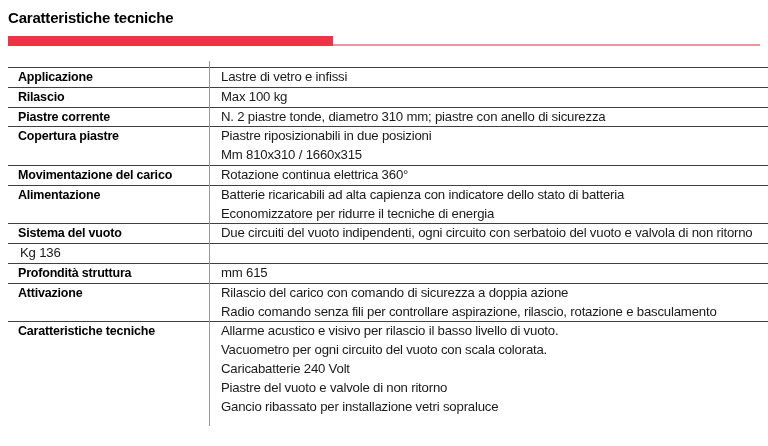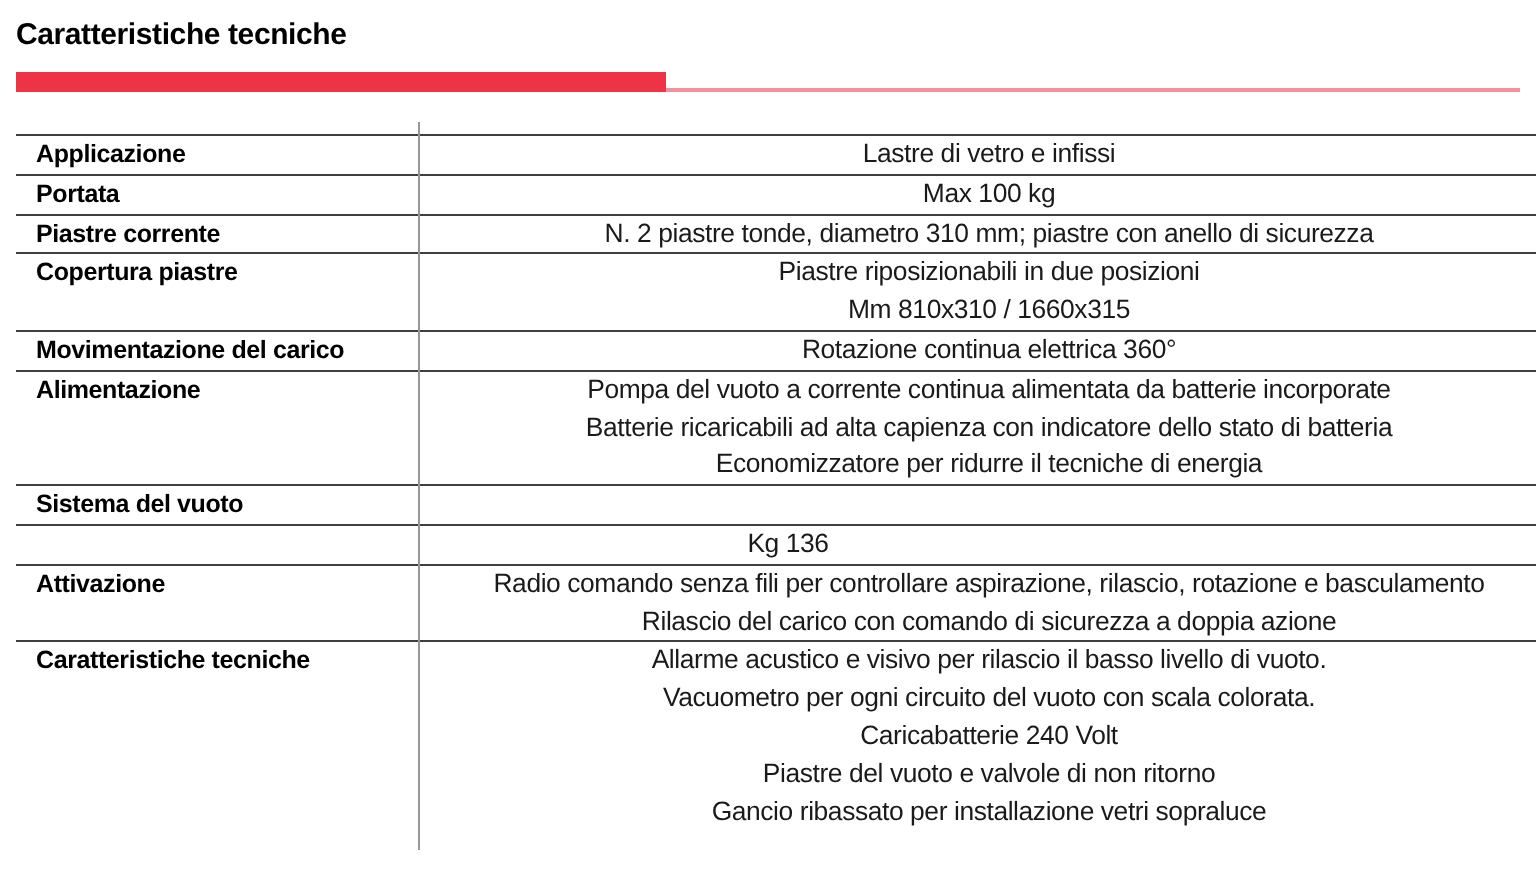--- a/index.html
+++ b/index.html
@@ -62,21 +62,20 @@
     letter-spacing: -0.2px;
     color: #000;
   }
   .cell-value {
     flex: 1;
     padding-left: 12px;
     font-size: 13.2px;
     line-height: 18.8px;
     letter-spacing: -0.2px;
     color: #1a1a1a;
-    text-align: center;
   }
   .value-line { white-space: nowrap; }
 </style>
 </head>
 <body>
 
 <h1 class="page-title">Caratteristiche tecniche</h1>
 
 <div class="accent">
   <div class="accent-thin" style="background: rgb(245, 145, 158);"></div>
@@ -86,21 +85,21 @@
 <div class="spec-table">
   <div class="vline"></div>
   <div id="rows-host">
       <div class="spec-row">
         <div class="cell-label">Applicazione</div>
         <div class="cell-value">
           <div class="value-line">Lastre di vetro e infissi</div>
         </div>
       </div>
       <div class="spec-row">
-        <div class="cell-label">Portata</div>
+        <div class="cell-label">Rilascio</div>
         <div class="cell-value">
           <div class="value-line">Max 100 kg</div>
         </div>
       </div>
       <div class="spec-row">
         <div class="cell-label">Piastre corrente</div>
         <div class="cell-value">
           <div class="value-line">N. 2 piastre tonde, diametro 310 mm; piastre con anello di sicurezza</div>
         </div>
       </div>
@@ -113,38 +112,46 @@
       </div>
       <div class="spec-row">
         <div class="cell-label">Movimentazione del carico</div>
         <div class="cell-value">
           <div class="value-line">Rotazione continua elettrica 360°</div>
         </div>
       </div>
       <div class="spec-row">
         <div class="cell-label">Alimentazione</div>
         <div class="cell-value">
-          <div class="value-line">Pompa del vuoto a corrente continua alimentata da batterie incorporate</div>
           <div class="value-line">Batterie ricaricabili ad alta capienza con indicatore dello stato di batteria</div>
           <div class="value-line">Economizzatore per ridurre il tecniche di energia</div>
         </div>
       </div>
       <div class="spec-row">
         <div class="cell-label">Sistema del vuoto</div>
+        <div class="cell-value">
+          <div class="value-line">Due circuiti del vuoto indipendenti, ogni circuito con serbatoio del vuoto e valvola di non ritorno</div>
+        </div>
       </div>
       <div class="spec-row">
         <div class="cell-value">
           <div class="value-line">Kg 136</div>
         </div>
       </div>
       <div class="spec-row">
+        <div class="cell-label">Profondità struttura</div>
+        <div class="cell-value">
+          <div class="value-line">mm 615</div>
+        </div>
+      </div>
+      <div class="spec-row">
         <div class="cell-label">Attivazione</div>
         <div class="cell-value">
+          <div class="value-line">Rilascio del carico con comando di sicurezza a doppia azione</div>
           <div class="value-line">Radio comando senza fili per controllare aspirazione, rilascio, rotazione e basculamento</div>
-          <div class="value-line">Rilascio del carico con comando di sicurezza a doppia azione</div>
         </div>
       </div>
       <div class="spec-row">
         <div class="cell-label">Caratteristiche tecniche</div>
         <div class="cell-value">
           <div class="value-line">Allarme acustico e visivo per rilascio il basso livello di vuoto.</div>
           <div class="value-line">Vacuometro per ogni circuito del vuoto con scala colorata.</div>
           <div class="value-line">Caricabatterie 240 Volt</div>
           <div class="value-line">Piastre del vuoto e valvole di non ritorno</div>
           <div class="value-line">Gancio ribassato per installazione vetri sopraluce</div>

